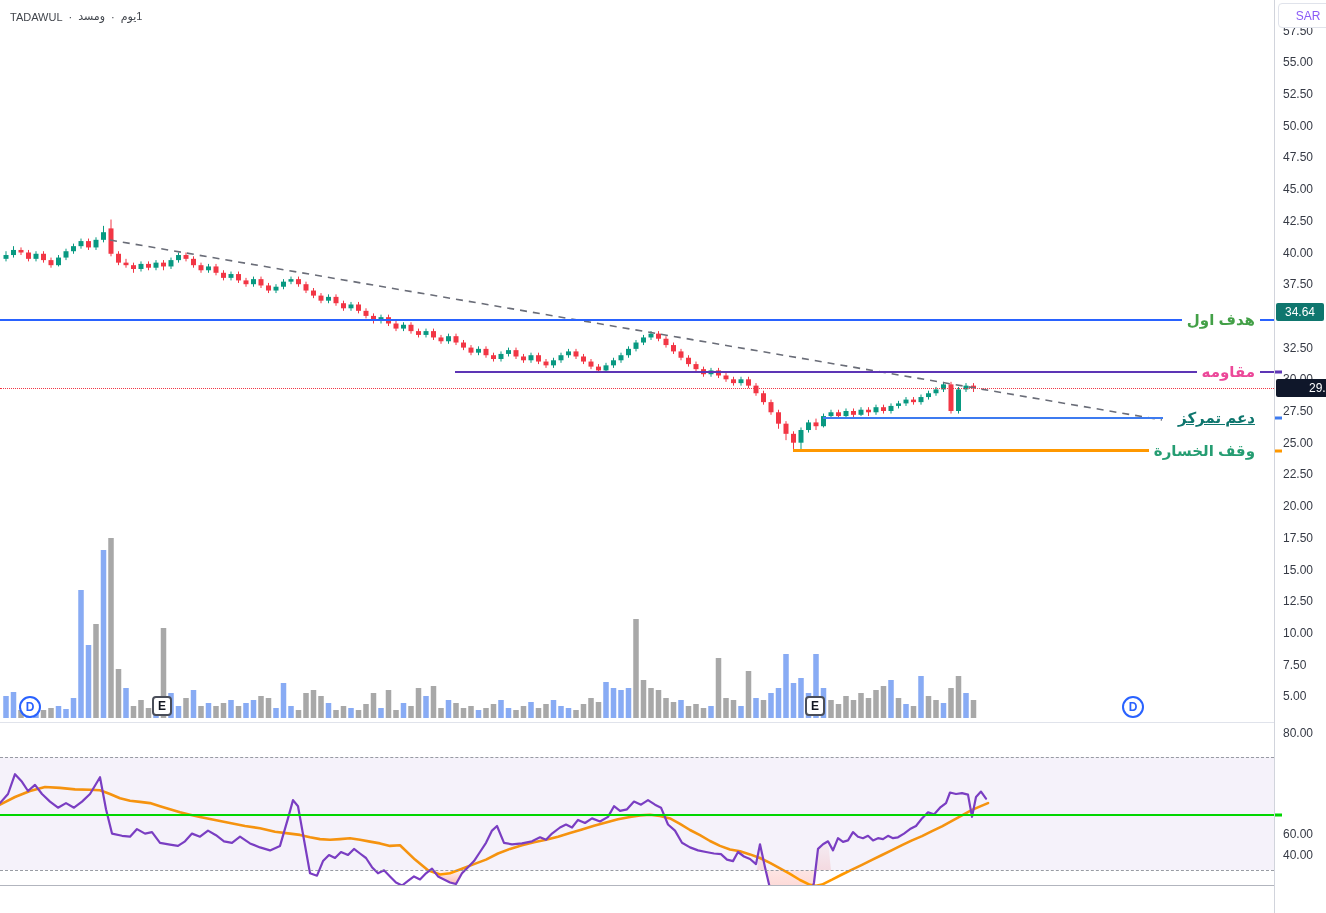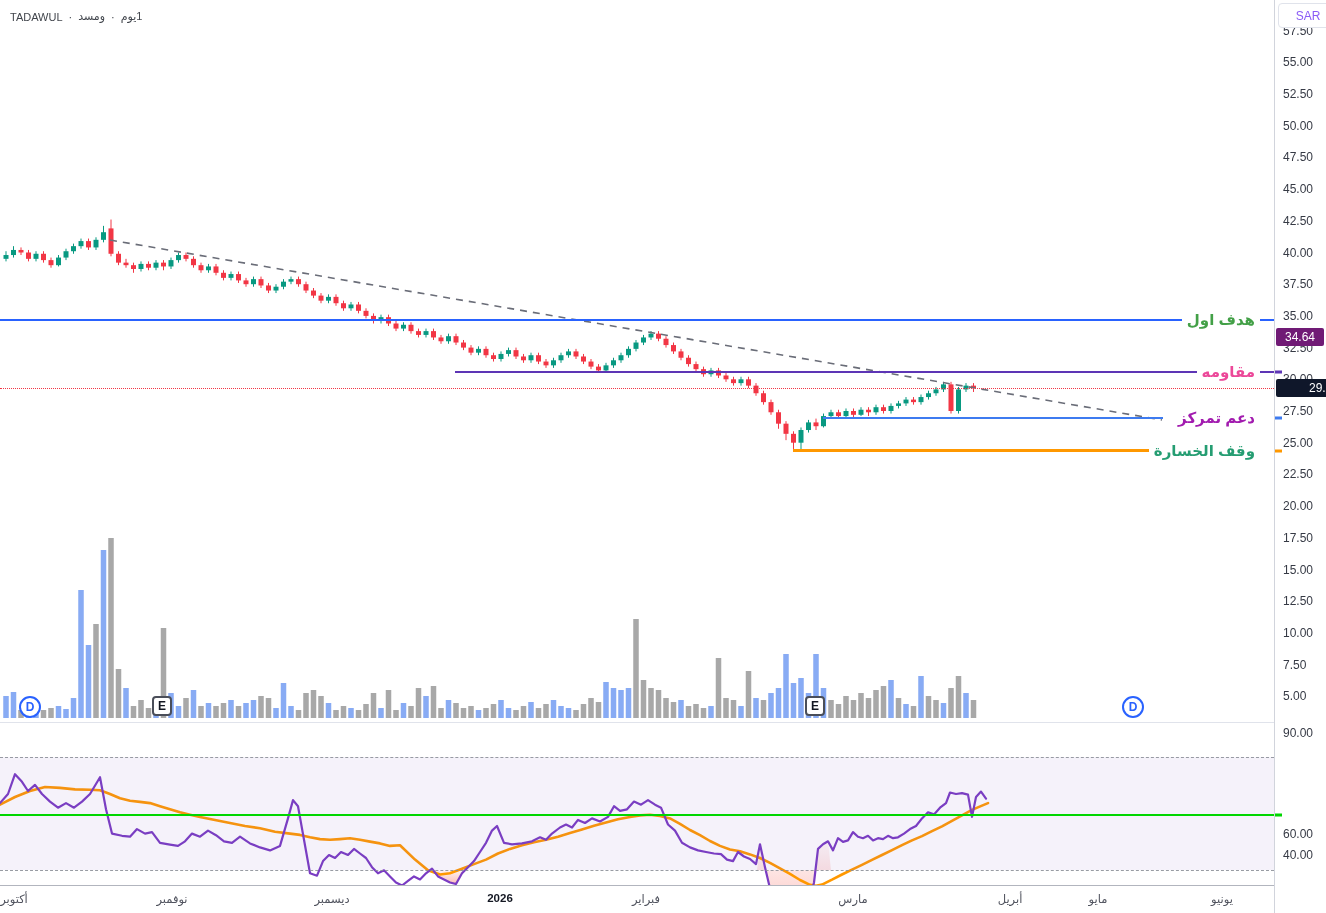--- a/index.html
+++ b/index.html
@@ -436,21 +436,21 @@
           <rect x="971" y="385.64" width="5" height="2.5360000000000014" fill="#f23645"></rect>
         </g>
         <line x1="110" y1="240" x2="1162" y2="420" stroke="#6a6d78" stroke-width="1.6" stroke-dasharray="7 6"></line>
       </svg>
     <div id="drawings">
         <div class="hline" style="left: 0px; top: 319.465px; width: 1274px; height: 2px; background: rgb(41, 98, 255);"></div>
         <div class="hline-label" dir="rtl" style="right: 14px; top: 311.465px; color: rgb(67, 160, 71);">هدف اول</div>
         <div class="hline" style="left: 455px; top: 371.326px; width: 819px; height: 2px; background: rgb(93, 53, 181);"></div>
         <div class="hline-label" dir="rtl" style="right: 14px; top: 363.326px; color: #ec4899;">مقاومه</div>
         <div class="hline" style="left: 823px; top: 416.974px; width: 340px; height: 2px; background: rgb(61, 123, 240);"></div>
-        <div class="hline-label" dir="rtl" style="right: 14px; top: 408.974px; color: #a21caf;">دعم تمركز</div>
+        <div class="hline-label" dir="rtl" style="right: 14px; top: 408.974px; color: #0f766e; text-decoration: underline;">دعم تمركز</div>
         <div class="hline" style="left: 793px; top: 449.442px; width: 370px; height: 3px; background: rgb(255, 152, 0);"></div>
         <div class="hline-label" dir="rtl" style="right: 14px; top: 441.942px; color: rgb(37, 157, 114);">وقف الخسارة</div>
         <div class="price-dotted" style="top: 388.176px; border-color: rgb(242, 54, 69);"></div>
       </div>
     <div id="rsi-deco">
         <div class="rsi-band" style="top: 757.4px; height: 112.85px; background: rgba(126, 87, 194, 0.08);"></div>
         <div class="rsi-dash" style="top: 757.4px;"></div>
         <div class="rsi-dash" style="top: 870.25px;"></div>
         <div class="rsi-green" style="top: 814.35px; background: rgb(0, 214, 0);"></div>
       </div>
@@ -474,33 +474,20 @@
       </div>
     <div class="legend">
       <span>TADAWUL</span>
       <span>·</span>
       <span dir="rtl">ومسد</span>
       <span>·</span>
       <span dir="rtl">1يوم</span>
     </div>
     <div class="sep-h" style="top:722px;"></div>
     <div class="axis-line"></div>
-    <div class="time-scale">
-        <div id="month-labels">
-          <div class="month" style="left: 14px;">أكتوبر</div>
-          <div class="month" style="left: 172px;">نوفمبر</div>
-          <div class="month" style="left: 332px;">ديسمبر</div>
-          <div class="month strong" style="left: 500px;">2026</div>
-          <div class="month" style="left: 646px;">فبراير</div>
-          <div class="month" style="left: 853px;">مارس</div>
-          <div class="month" style="left: 1010px;">أبريل</div>
-          <div class="month" style="left: 1098px;">مايو</div>
-          <div class="month" style="left: 1222px;">يونيو</div>
-        </div>
-      </div>
   </div>
 
   <div class="price-scale">
     <button class="sar-btn">SAR</button>
     <div id="scale-labels">
         <div class="scale-label" style="top: 30.6px;">57.50</div>
         <div class="scale-label" style="top: 62.3px;">55.00</div>
         <div class="scale-label" style="top: 94px;">52.50</div>
         <div class="scale-label" style="top: 125.7px;">50.00</div>
         <div class="scale-label" style="top: 157.4px;">47.50</div>
@@ -514,24 +501,24 @@
         <div class="scale-label" style="top: 411px;">27.50</div>
         <div class="scale-label" style="top: 442.7px;">25.00</div>
         <div class="scale-label" style="top: 474.4px;">22.50</div>
         <div class="scale-label" style="top: 506.1px;">20.00</div>
         <div class="scale-label" style="top: 537.8px;">17.50</div>
         <div class="scale-label" style="top: 569.5px;">15.00</div>
         <div class="scale-label" style="top: 601.2px;">12.50</div>
         <div class="scale-label" style="top: 632.9px;">10.00</div>
         <div class="scale-label" style="top: 664.6px;">7.50</div>
         <div class="scale-label" style="top: 696.3px;">5.00</div>
-        <div class="scale-label" style="top: 733px;">90.00</div>
+        <div class="scale-label" style="top: 733px;">80.00</div>
         <div class="scale-label" style="top: 794px; margin-top: 40px;">60.00</div>
         <div class="scale-label" style="top: 855px;">40.00</div>
         <div class="tick" style="top: 372.326px; background: rgb(93, 53, 181);"></div>
         <div class="tick" style="top: 417.974px; background: rgb(61, 123, 240);"></div>
         <div class="tick" style="top: 450.942px; background: rgb(255, 152, 0);"></div>
         <div class="tick" style="top: 815.35px; background: rgb(0, 214, 0);"></div>
-        <div class="badge" style="top: 328px; background: #701a75;">34.64</div>
+        <div class="badge" style="top: 303px; background: #0f766e;">34.64</div>
         <div class="badge" style="top: 379.176px; background: #0f172a; padding-left: 24px;">29.30</div>
       </div>
   </div>
 </div>
 
 </body></html>

